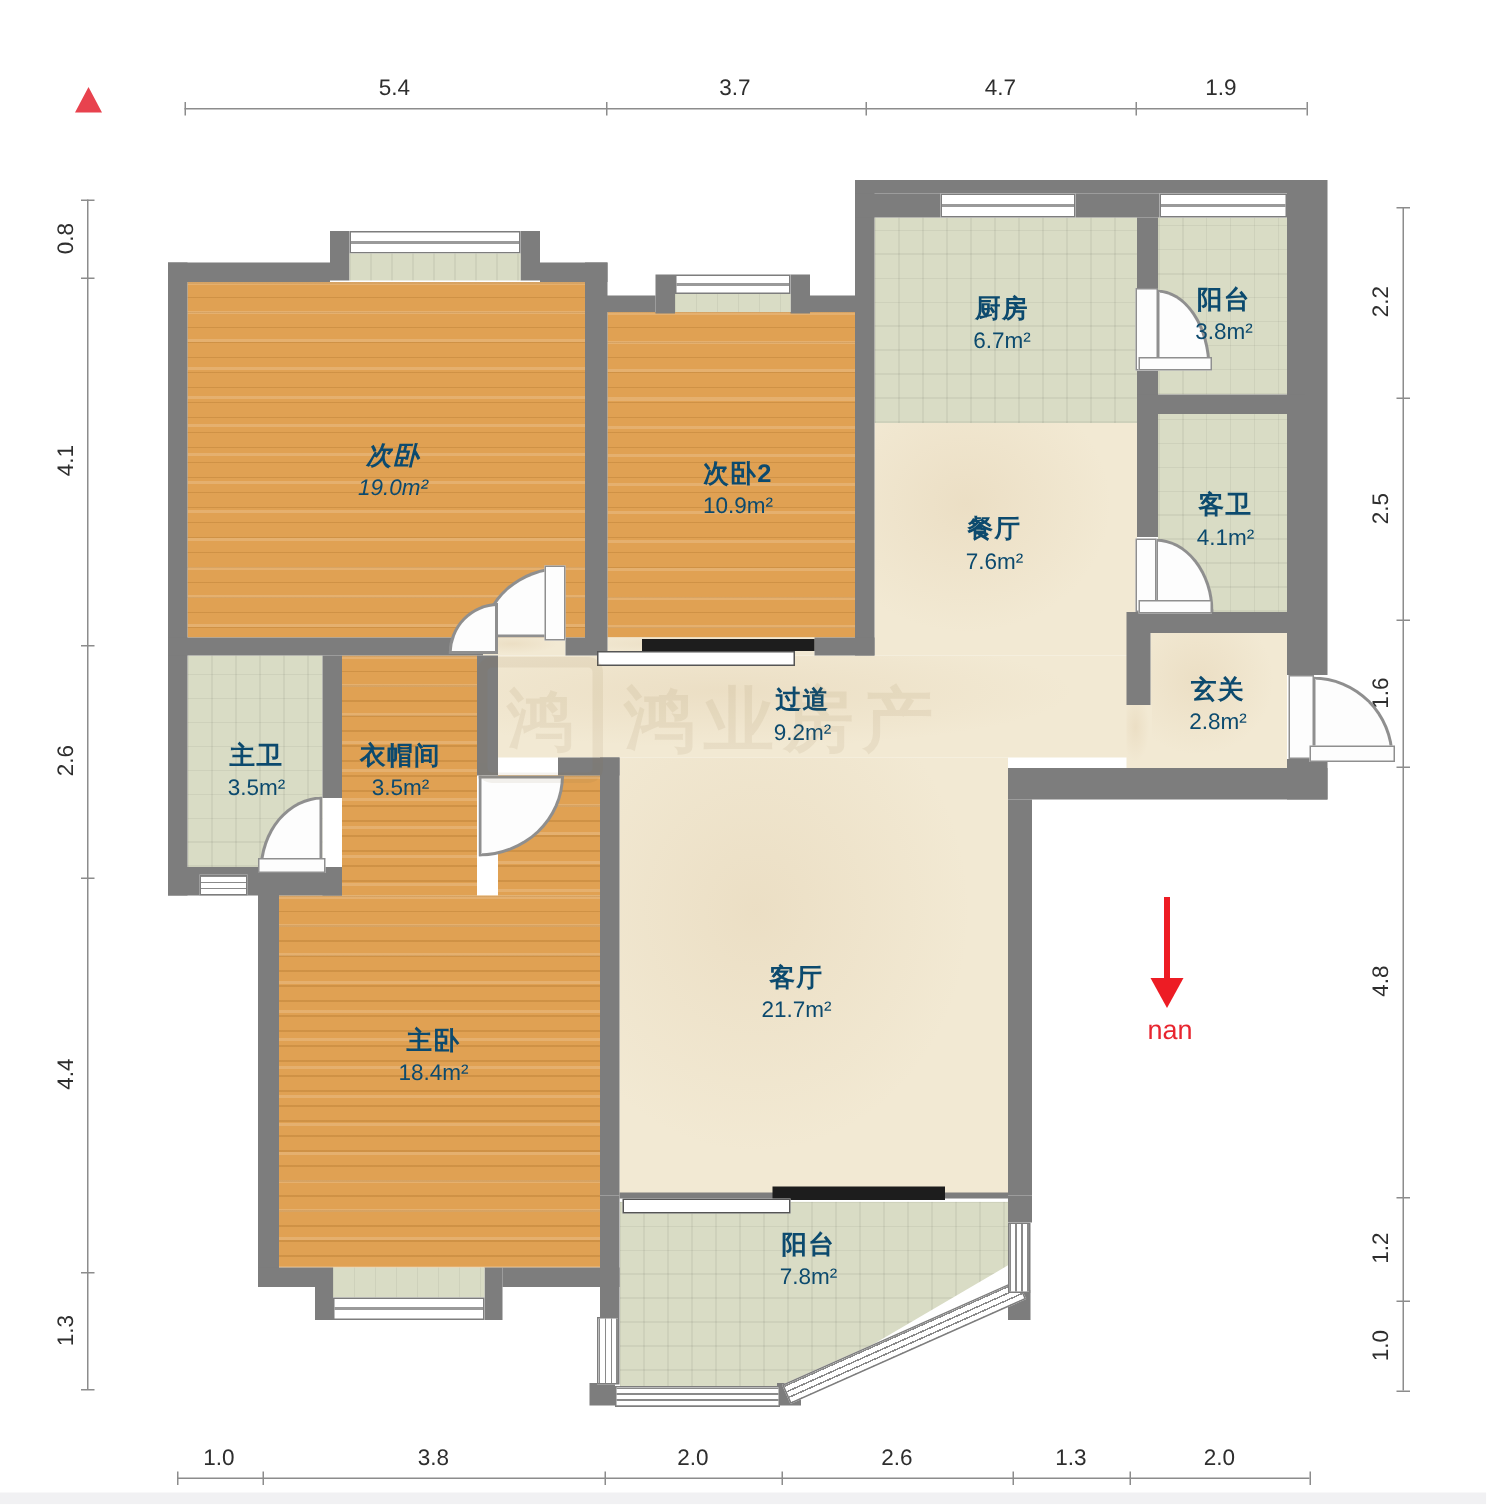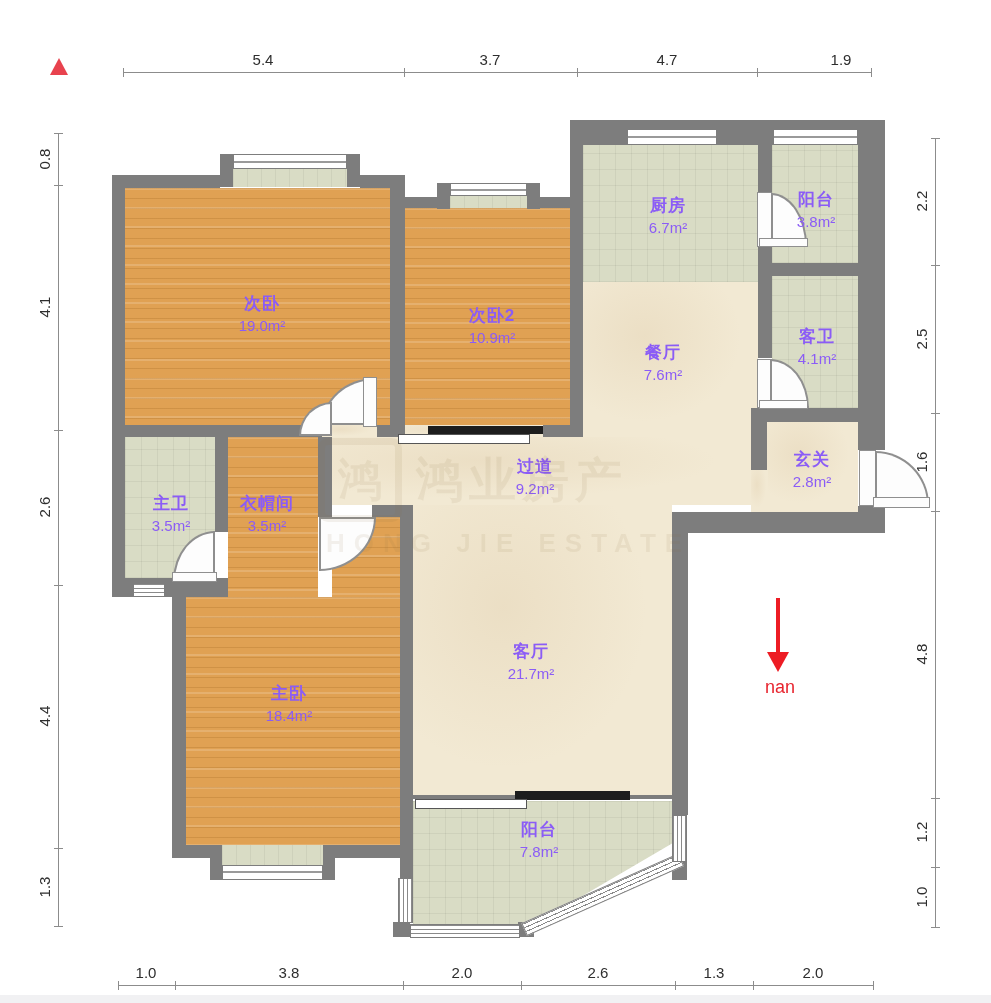--- a/index.html
+++ b/index.html
@@ -24,21 +24,21 @@
     background-image:repeating-linear-gradient(90deg, rgba(0,0,0,0.05) 0 1px, rgba(0,0,0,0) 1px 14px);}
   .hatchH{position:absolute;background:#fff;border:1px solid #7d7d7d;z-index:3;box-sizing:border-box;
     background-image:repeating-linear-gradient(180deg,#8a8a8a 0 1px,transparent 1px 4px);}
   .hatchV{position:absolute;background:#fff;border:1px solid #7d7d7d;z-index:3;box-sizing:border-box;
     background-image:repeating-linear-gradient(90deg,#8a8a8a 0 1px,transparent 1px 4px);}
   .door{position:absolute;background:#fdfdfd;border:2px solid #8f8f8f;z-index:4;box-sizing:border-box;}
   .leaf{position:absolute;background:#fdfdfd;border:1px solid #8f8f8f;z-index:4;box-sizing:border-box;}
   .slideW{position:absolute;background:#ffffff;border:1px solid #555;z-index:4;box-sizing:border-box;}
   .slideB{position:absolute;background:#1d1d1d;z-index:4;}
   
-  .rlabel{position:absolute;transform:translate(-50%,-50%);text-align:center;z-index:5;color:#8b5cf6;white-space:nowrap;}
+  .rlabel{position:absolute;transform:translate(-50%,-50%);text-align:center;z-index:5;color:#0c4a6e;white-space:nowrap;}
   .rname{font-size:17px;font-weight:600;letter-spacing:1px;}
   .rarea{font-size:15px;margin-top:2px;}
   
   .dimlineH{position:absolute;height:1px;background:#8c8c8c;z-index:5;}
   .dimlineV{position:absolute;width:1px;background:#8c8c8c;z-index:5;}
   .tickV{position:absolute;width:1px;height:9px;background:#8c8c8c;z-index:5;}
   .tickH{position:absolute;width:9px;height:1px;background:#8c8c8c;z-index:5;}
   .dimt{position:absolute;transform:translate(-50%,-50%);font-size:15px;color:#2e2e2e;z-index:5;white-space:nowrap;}
   .dimtv{position:absolute;transform:translate(-50%,-50%) rotate(-90deg);font-size:15px;color:#2e2e2e;z-index:5;white-space:nowrap;}
   
@@ -153,21 +153,21 @@
   <div class="door" style="left:770px;top:359px;width:39px;height:49px;border-radius:0 100% 0 0;"></div>
   <div class="leaf" style="left:757px;top:359px;width:14px;height:49px;"></div>
   <div class="leaf" style="left:759px;top:400px;width:49px;height:9px;"></div>
   <div class="door" style="left:771px;top:193px;width:36px;height:53px;border-radius:0 100% 0 0;"></div>
   <div class="leaf" style="left:757px;top:192px;width:15px;height:55px;"></div>
   <div class="leaf" style="left:759px;top:238px;width:49px;height:9px;"></div>
   <div class="door" style="left:875px;top:451px;width:54px;height:54px;border-radius:0 100% 0 0;"></div>
   <div class="leaf" style="left:859px;top:450px;width:17px;height:56px;"></div>
   <div class="leaf" style="left:873px;top:497px;width:57px;height:11px;"></div>
 
-  <div class="rlabel" style="left:262px;top:313px;">
+  <div class="rlabel" style="left:262px;top:313px;font-style:italic;">
     <div class="rname">次卧</div>
     <div class="rarea">19.0m²</div>
   </div>
   <div class="rlabel" style="left:492px;top:325px;">
     <div class="rname">次卧2</div>
     <div class="rarea">10.9m²</div>
   </div>
   <div class="rlabel" style="left:668px;top:215px;">
     <div class="rname">厨房</div>
     <div class="rarea">6.7m²</div>
@@ -215,21 +215,21 @@
 
   <div class="dimlineH" style="left:123px;top:72px;width:748px;"></div>
   <div class="tickV" style="left:123px;top:68px;"></div>
   <div class="tickV" style="left:404px;top:68px;"></div>
   <div class="tickV" style="left:577px;top:68px;"></div>
   <div class="tickV" style="left:757px;top:68px;"></div>
   <div class="tickV" style="left:871px;top:68px;"></div>
   <div class="dimt" style="left:263px;top:59px;">5.4</div>
   <div class="dimt" style="left:490px;top:59px;">3.7</div>
   <div class="dimt" style="left:667px;top:59px;">4.7</div>
-  <div class="dimt" style="left:814px;top:59px;margin-left:27px;">1.9</div>
+  <div class="dimt" style="left:814px;top:59px;">1.9</div>
 
   <div class="dimlineH" style="left:118px;top:985px;width:755px;"></div>
   <div class="tickV" style="left:118px;top:981px;"></div>
   <div class="tickV" style="left:175px;top:981px;"></div>
   <div class="tickV" style="left:403px;top:981px;"></div>
   <div class="tickV" style="left:521px;top:981px;"></div>
   <div class="tickV" style="left:675px;top:981px;"></div>
   <div class="tickV" style="left:753px;top:981px;"></div>
   <div class="tickV" style="left:873px;top:981px;"></div>
   <div class="dimt" style="left:146px;top:972px;">1.0</div>
@@ -270,17 +270,16 @@
   <div class="north"></div>
   <div class="nan-stem"></div>
   <div class="nan-head"></div>
   <div class="nan-label">nan</div>
 
   <div class="watermark">
     <div class="wm-row">
       <div class="wm-logo">鸿</div>
       <div class="wm-cn">鸿业房产</div>
     </div>
-    <div class="wm-en">HONG JIE ESTATE</div>
   </div>
 
   <div class="footbar"></div>
 </div>
 
 </body></html>

